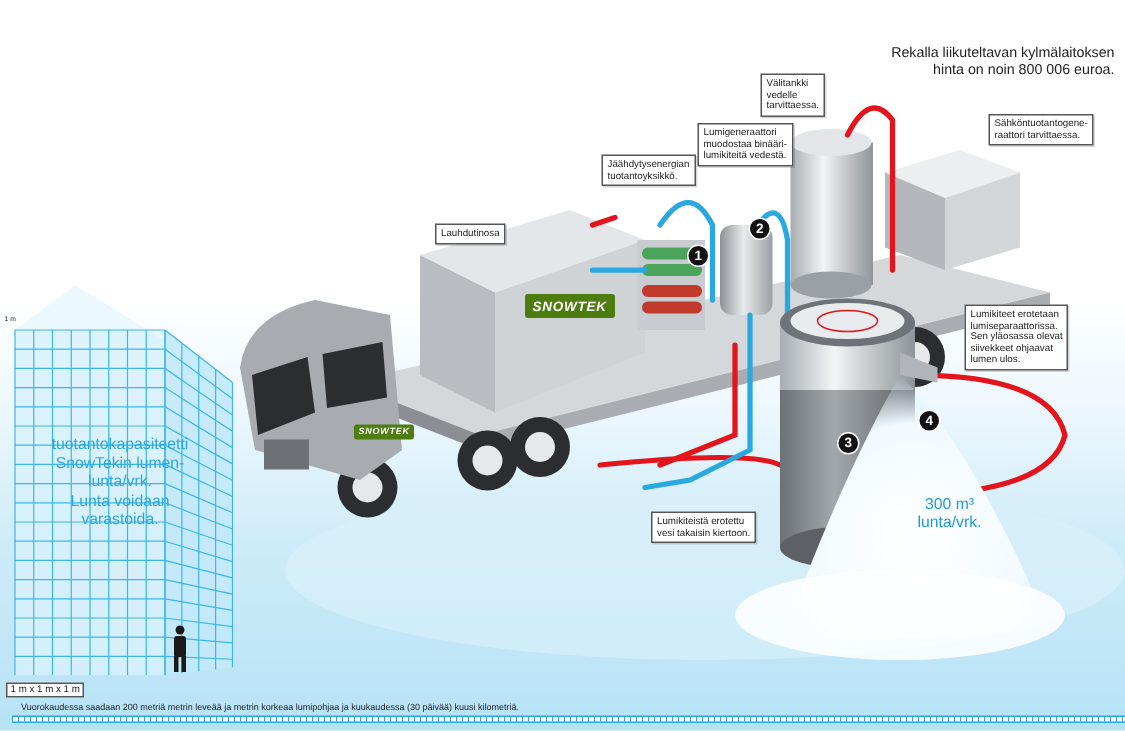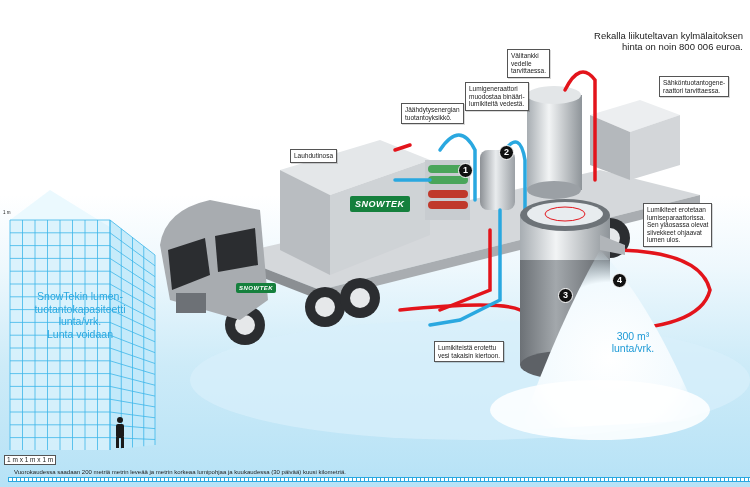--- a/index.html
+++ b/index.html
@@ -8,21 +8,21 @@
   .scene{position:absolute;left:0;top:0;width:750px;height:487px;}
   .callout{position:absolute;background:#fff;border:1px solid #555;font-size:6.5px;line-height:7.5px;color:#222;padding:2px 3px;box-shadow:1px 1px 0 rgba(0,0,0,.15);}
   .headline{position:absolute;left:583px;top:30px;font-size:9.5px;line-height:11px;color:#222;text-align:right;width:160px;}
   .wall-text{position:absolute;left:10px;top:290px;width:140px;text-align:center;color:#2aa8e0;font-size:10.5px;line-height:12.5px;}
   .snow-text{position:absolute;left:588px;top:330px;width:90px;text-align:center;color:#1e9ad6;font-size:10.5px;line-height:12px;}
   .scale-label{position:absolute;left:4px;top:455px;font-size:6.5px;border:1px solid #555;background:#fff;padding:0 2px;color:#222;line-height:8px;}
   .bottom-text{position:absolute;left:14px;top:469px;font-size:6px;color:#222;white-space:nowrap;}
   .strip{position:absolute;left:8px;top:477px;width:742px;height:3px;
     background:repeating-linear-gradient(90deg,#2aa8e0 0 1px,#fff 1px 4px);border-top:1px solid #2aa8e0;border-bottom:1px solid #2aa8e0;}
   .num{position:absolute;width:13px;height:13px;border-radius:50%;background:#111;color:#fff;font-size:9px;font-weight:bold;text-align:center;line-height:13px;border:1px solid #fff;}
-  .logo{position:absolute;background:#15803d;color:#fff;font-weight:bold;font-style:italic;font-size:9px;padding:3px 5px;border-radius:2px;letter-spacing:.5px;}
+  .logo{position:absolute;background:#4d7c0f;color:#fff;font-weight:bold;font-style:italic;font-size:9px;padding:3px 5px;border-radius:2px;letter-spacing:.5px;}
 </style>
 </head>
 <body>
 
 <svg class="scene" viewBox="0 0 750 487" width="750" height="487">
   <defs>
     <linearGradient id="metal" x1="0" x2="1">
         <stop offset="0" stop-color="#8d9196"></stop>
         <stop offset=".45" stop-color="#e9ecee"></stop>
         <stop offset="1" stop-color="#9ba0a5"></stop>
@@ -239,24 +239,25 @@
 
 <div class="num" style="left:458px;top:163px;">1</div>
 <div class="num" style="left:499px;top:145px;">2</div>
 <div class="num" style="left:558px;top:288px;">3</div>
 <div class="num" style="left:612px;top:273px;">4</div>
 
 <div class="logo" style="left:350px;top:196px;"><span>SNOWTEK</span></div>
 <div class="logo" style="left:236px;top:283px;font-size:6px;padding:2px 3px;"><span>SNOWTEK</span></div>
 
 <div class="wall-text">
+  <div>tuotantokapasiteetti</div>
   <div>SnowTekin lumen-</div>
-  <div>tuotantokapasiteetti</div>
   <div>lunta/vrk.</div>
   <div>Lunta voidaan</div>
+  <div>varastoida.</div>
 </div>
 
 <div style="position:absolute;left:3px;top:210px;font-size:4.5px;color:#222;">1 m</div>
 
 <div class="snow-text">
   <div>300 m³</div>
   <div>lunta/vrk.</div>
 </div>
 
 <div class="scale-label">1 m x 1 m x 1 m</div>

